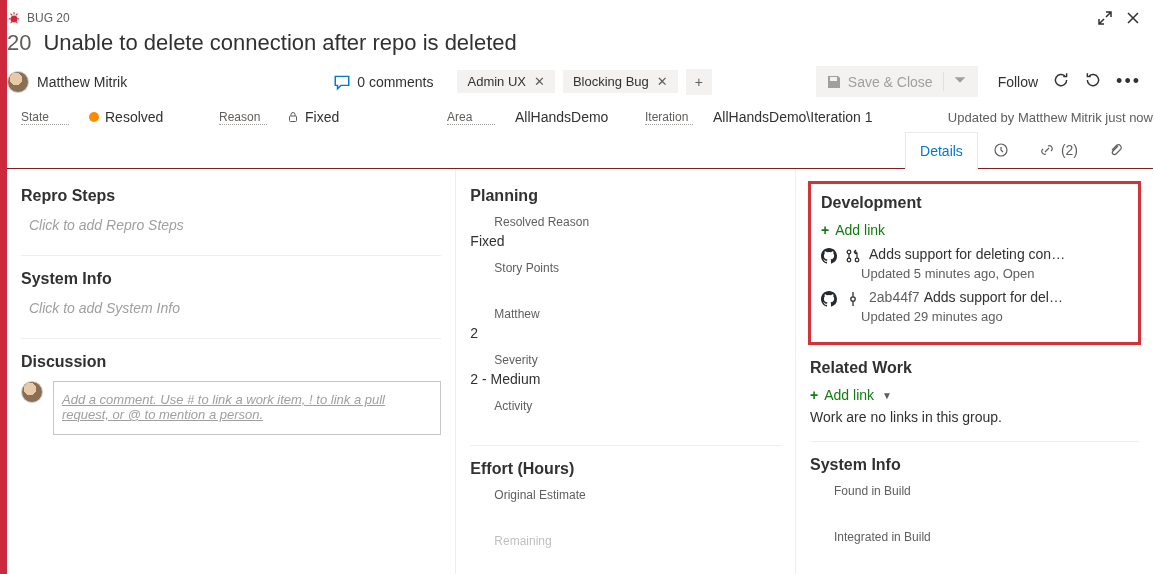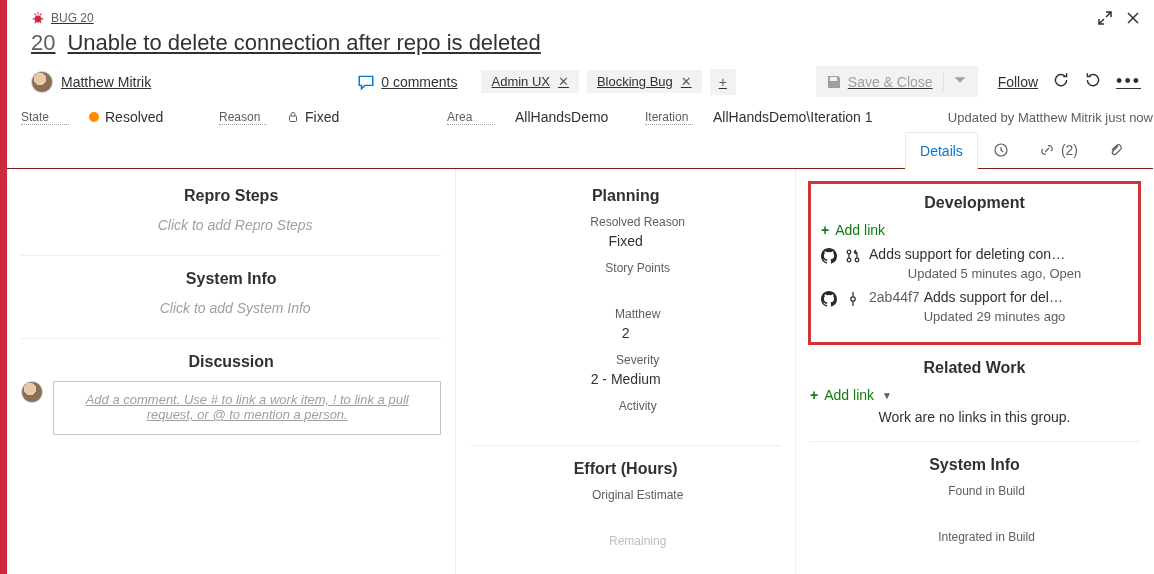--- a/index.html
+++ b/index.html
@@ -4,21 +4,21 @@
 <style>
   * { box-sizing: border-box; }
   html, body { margin:0; padding:0; font-family: "Segoe UI", -apple-system, BlinkMacSystemFont, sans-serif; font-size:14px; color:#323130; background:#fff; height:100%; }
   .window { width:1154px; height:574px; position:relative; display:flex; }
   .accent-bar { width:7px; background:#cc293d; flex-shrink:0; }
   .content { flex:1; display:flex; flex-direction:column; overflow:hidden; border-right:1px solid #fff;}
   .scroll::-webkit-scrollbar { width:14px; }
   .scroll::-webkit-scrollbar-thumb { background:#c8c8c8; border-radius:0; }
   .scroll::-webkit-scrollbar-track { background:#f3f3f3; }
 
-  .header { padding:10px 12px 0 24px;text-decoration:underline; }
+  .header { padding:10px 12px 0 0; }
   .top-row { display:flex; align-items:center; justify-content:space-between; }
   .bug-tag { display:flex; align-items:center; gap:6px; font-size:12px; color:#605e5c; }
   .bug-icon { width:14px; height:14px; }
   .win-controls { display:flex; gap:12px; align-items:center; color:#323130; }
   .win-controls svg { width:16px; height:16px; cursor:pointer; }
 
   .title-row { display:flex; align-items:center; margin-top:4px; gap:12px; }
   .wi-id { font-size:22px; color:#605e5c; }
   .wi-title { font-size:22px; font-weight:400; }
 
@@ -48,21 +48,21 @@
   .lock-icon { width:12px; height:12px; color:#605e5c; }
   .updated-by { margin-left:auto; font-size:13px; color:#605e5c; }
 
   .tabs-row { display:flex; align-items:center; border-bottom:1px solid #7f1d1d; padding:0 14px; margin-top:-2px; }
   .tabs-right { margin-left:auto; display:flex; }
   .tab { padding:10px 14px; font-size:14px; color:#605e5c; cursor:pointer; display:flex; align-items:center; gap:6px; border:1px solid transparent; border-bottom:none; }
   .tab.active { color:#0078d4; border-color:#eaeaea; background:#fff; position:relative; top:1px; }
   .tab svg { width:16px; height:16px; }
 
   .body { flex:1; display:flex; overflow:hidden; }
-  .col { padding:14px 14px 0 14px; overflow:hidden;text-align:center; }
+  .col { padding:14px 14px 0 14px; overflow:hidden; }
   .col1 { flex:1.15; border-right:1px solid #eee; }
   .col2 { flex:0.85; border-right:1px solid #eee; }
   .col3 { flex:0.9; overflow-y:scroll; }
   .section-title { font-size:16px; font-weight:600; margin:4px 0 10px 0; }
   .placeholder { color:#a19f9d; font-style:italic; font-size:14px; padding:2px 0 16px 8px; }
   .hr { height:1px; background:#eee; margin:6px 0 14px 0; }
   .kv-label { font-size:12px; color:#605e5c; margin-top:4px;margin-left:24px; }
   .kv-value { font-size:14px; margin:4px 0 12px 0; }
 
   .discussion-box { display:flex; gap:10px; margin-top:8px; }

